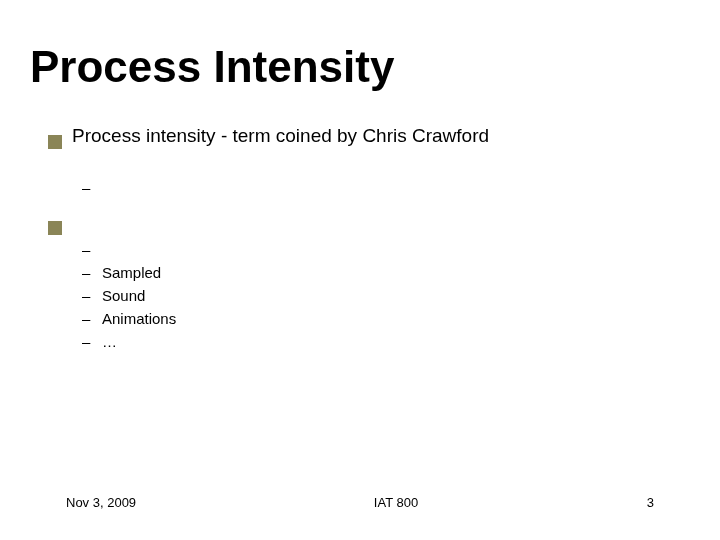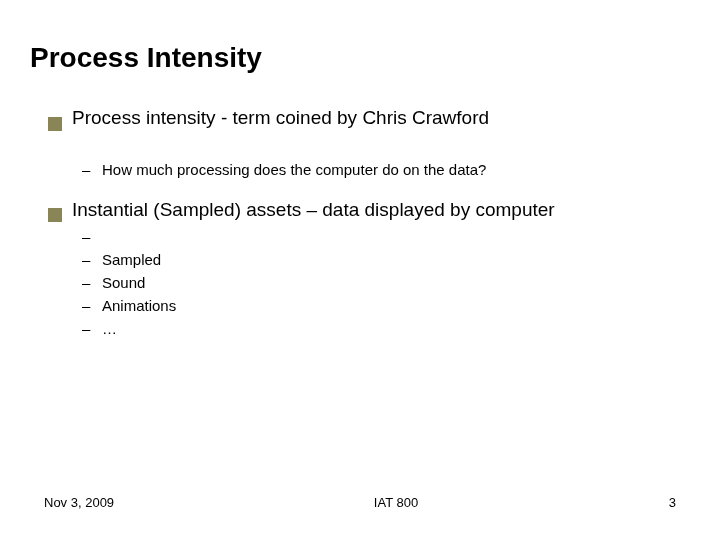--- a/index.html
+++ b/index.html
@@ -7,21 +7,21 @@
       width: 720px;
       height: 540px;
       background: #ffffff;
       font-family: Verdana, Geneva, sans-serif;
       position: relative;
       color: #000;
     }
     .slide-title {
       font-family: Arial, Helvetica, sans-serif;
       font-weight: 900;
-      font-size: 28px;
+      font-size: 44px;
       padding: 42px 8px 0 30px;
       letter-spacing: 0px;
     }
     .content {
       padding: 32px 40px 0 48px;
     }
     .bullet-row {
       display: flex;
       align-items: flex-end;
       margin-bottom: 4px;
@@ -58,21 +58,21 @@
     .sub-text {
       font-size: 15px;
       line-height: 1.4;
     }
     .block-gap { height: 20px; }
     .footer {
       position: absolute;
       bottom: 30px;
       left: 0;
       width: 100%;
-      padding: 0 44px;
+      padding: 0 66px;
       display: flex;
       justify-content: space-between;
       align-items: center;
       font-size: 13px;
       text-align: right;
     }
     .footer-center {
       position: absolute;
       left: 50%;
       transform: translateX(-50%);
@@ -88,27 +88,25 @@
 
   <div class="bullet-row">
     <div class="bullet-square"></div>
     <div class="bullet-text">Process intensity - term coined by Chris Crawford</div>
   </div>
   <div class="block-gap"></div>
 
   <div class="sub-list">
     <div class="sub-row">
       <div class="sub-dash">–</div>
-      <div class="sub-text">How much processing does the computer do on the data?</div>
     </div>
   </div>
 
   <div class="bullet-row">
     <div class="bullet-square"></div>
-    <div class="bullet-text">Instantial (Sampled) assets – data displayed by computer</div>
   </div>
   <div class="sub-list">
     <div class="sub-row">
       <div class="sub-dash">–</div>
     </div>
     <div class="sub-row">
       <div class="sub-dash">–</div>
       <div class="sub-text">Sampled</div>
     </div>
     <div class="sub-row">

